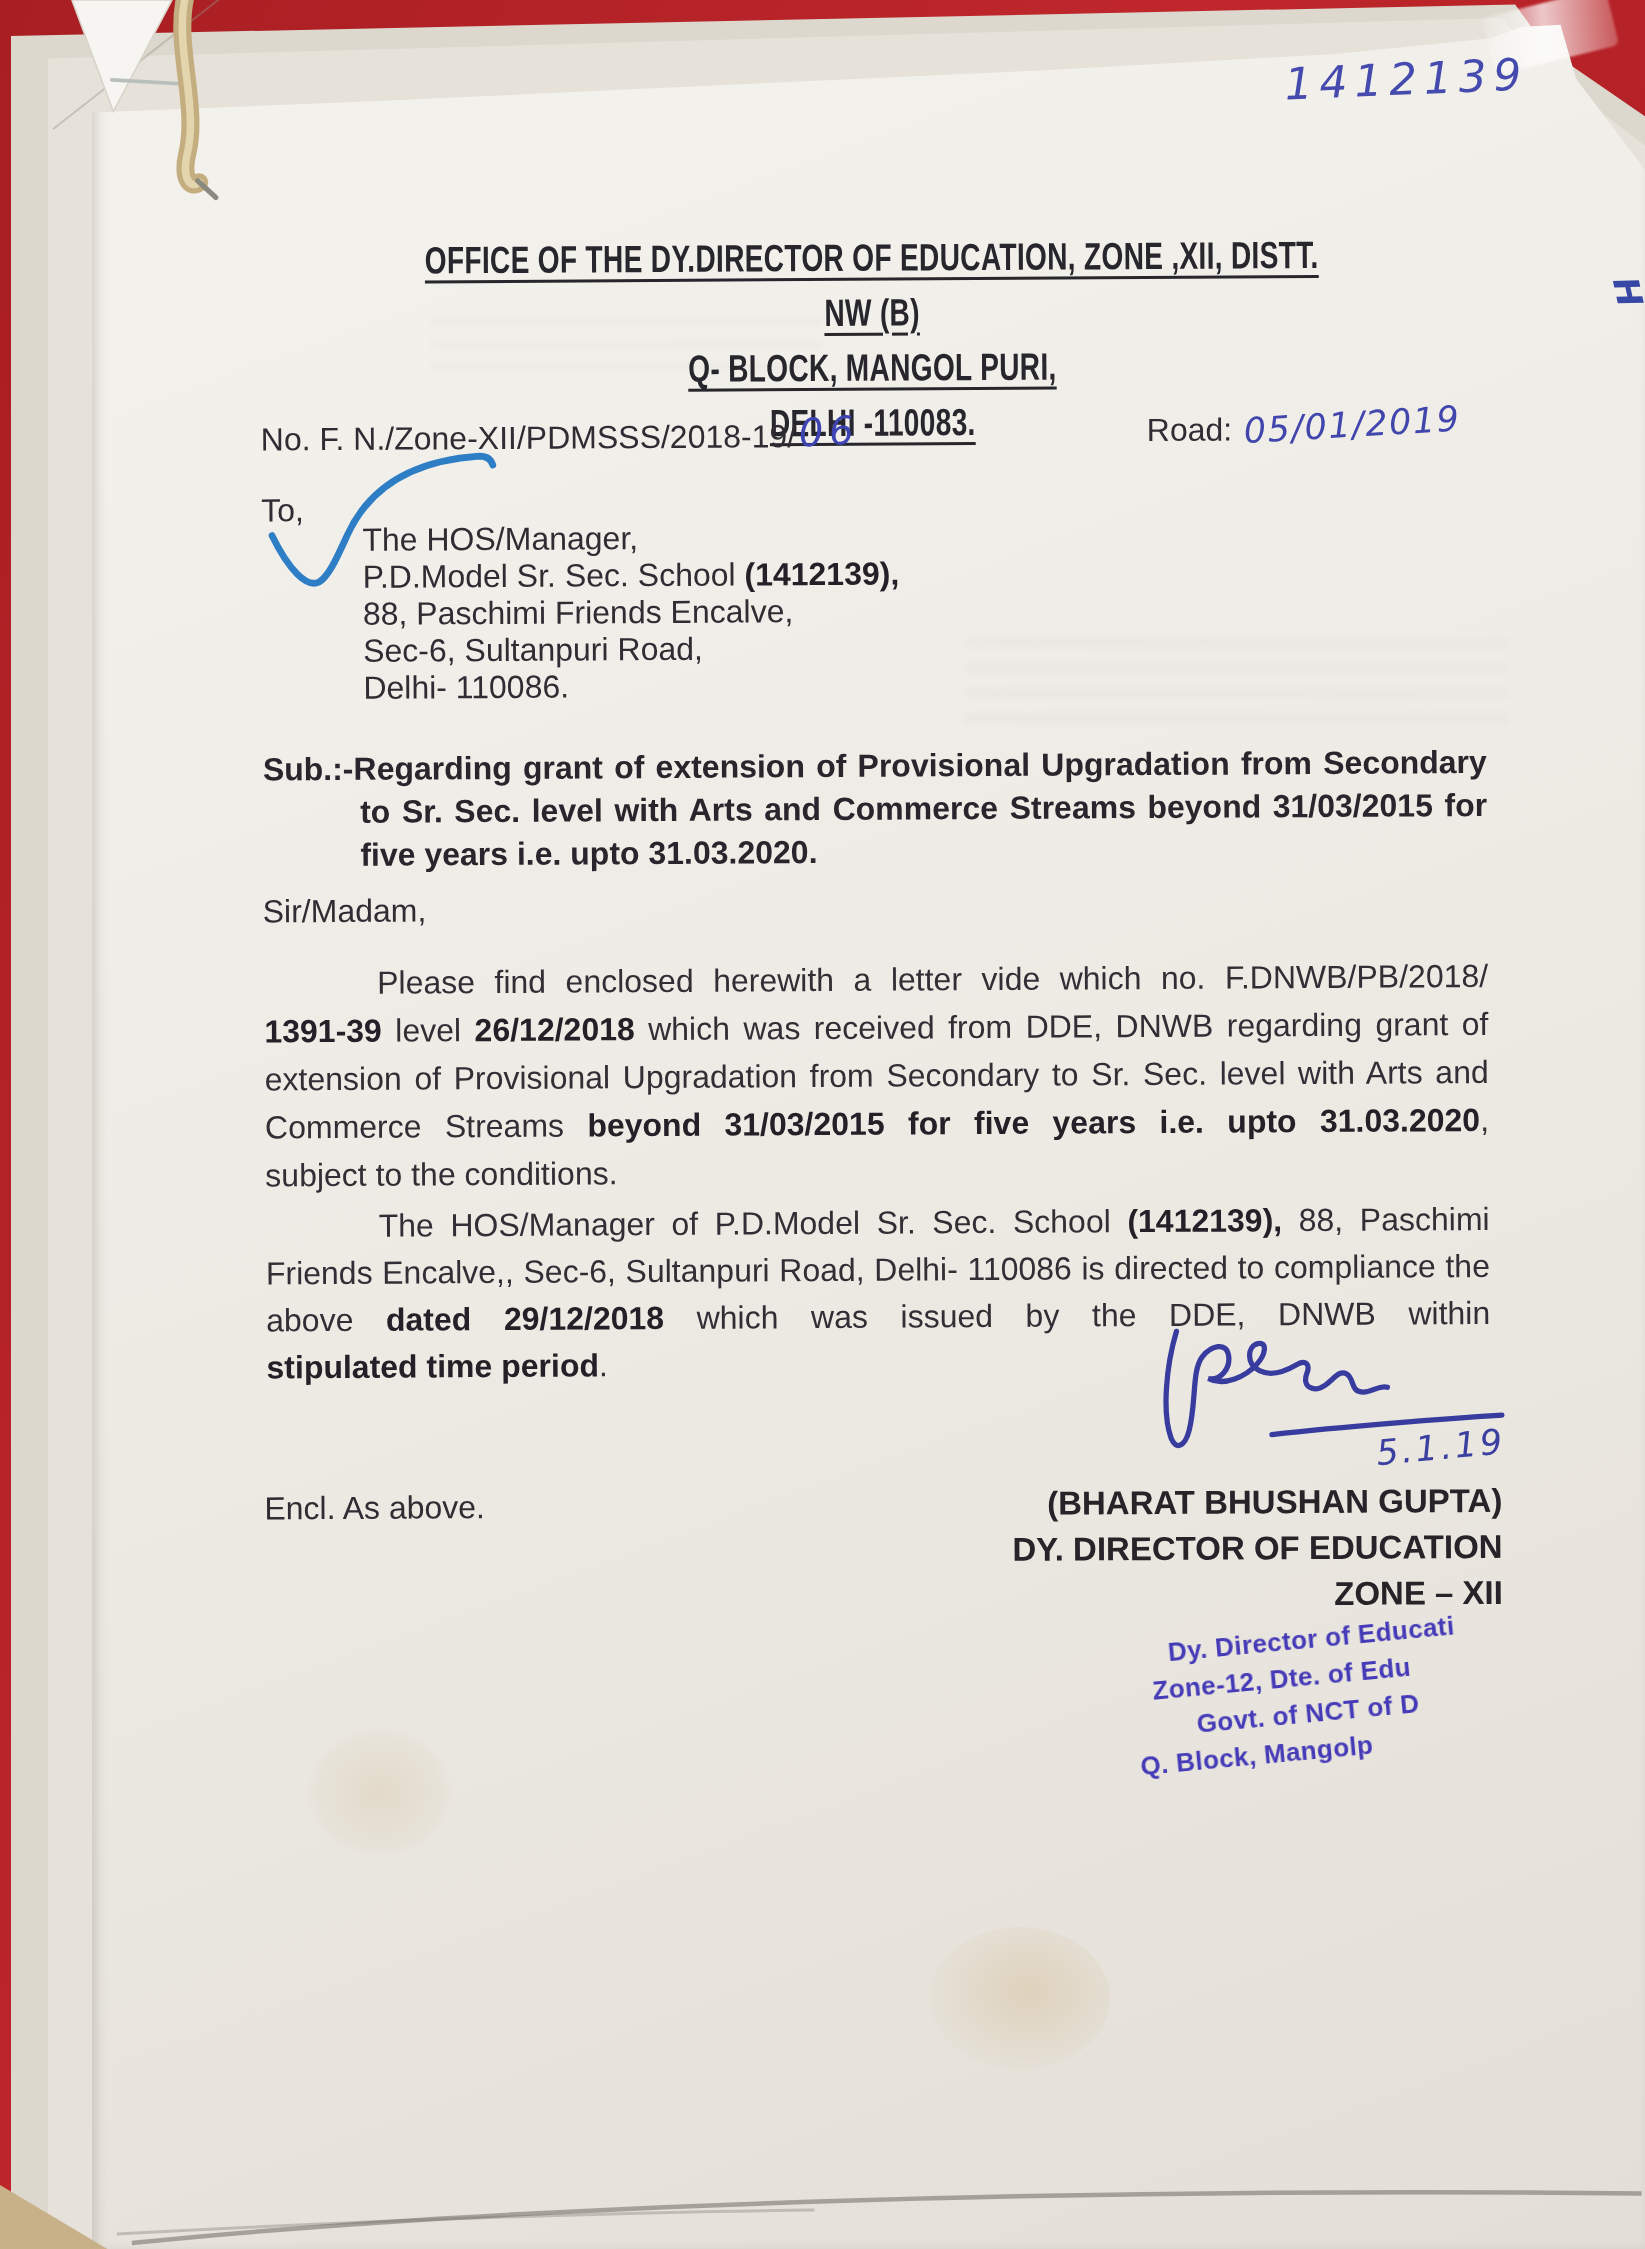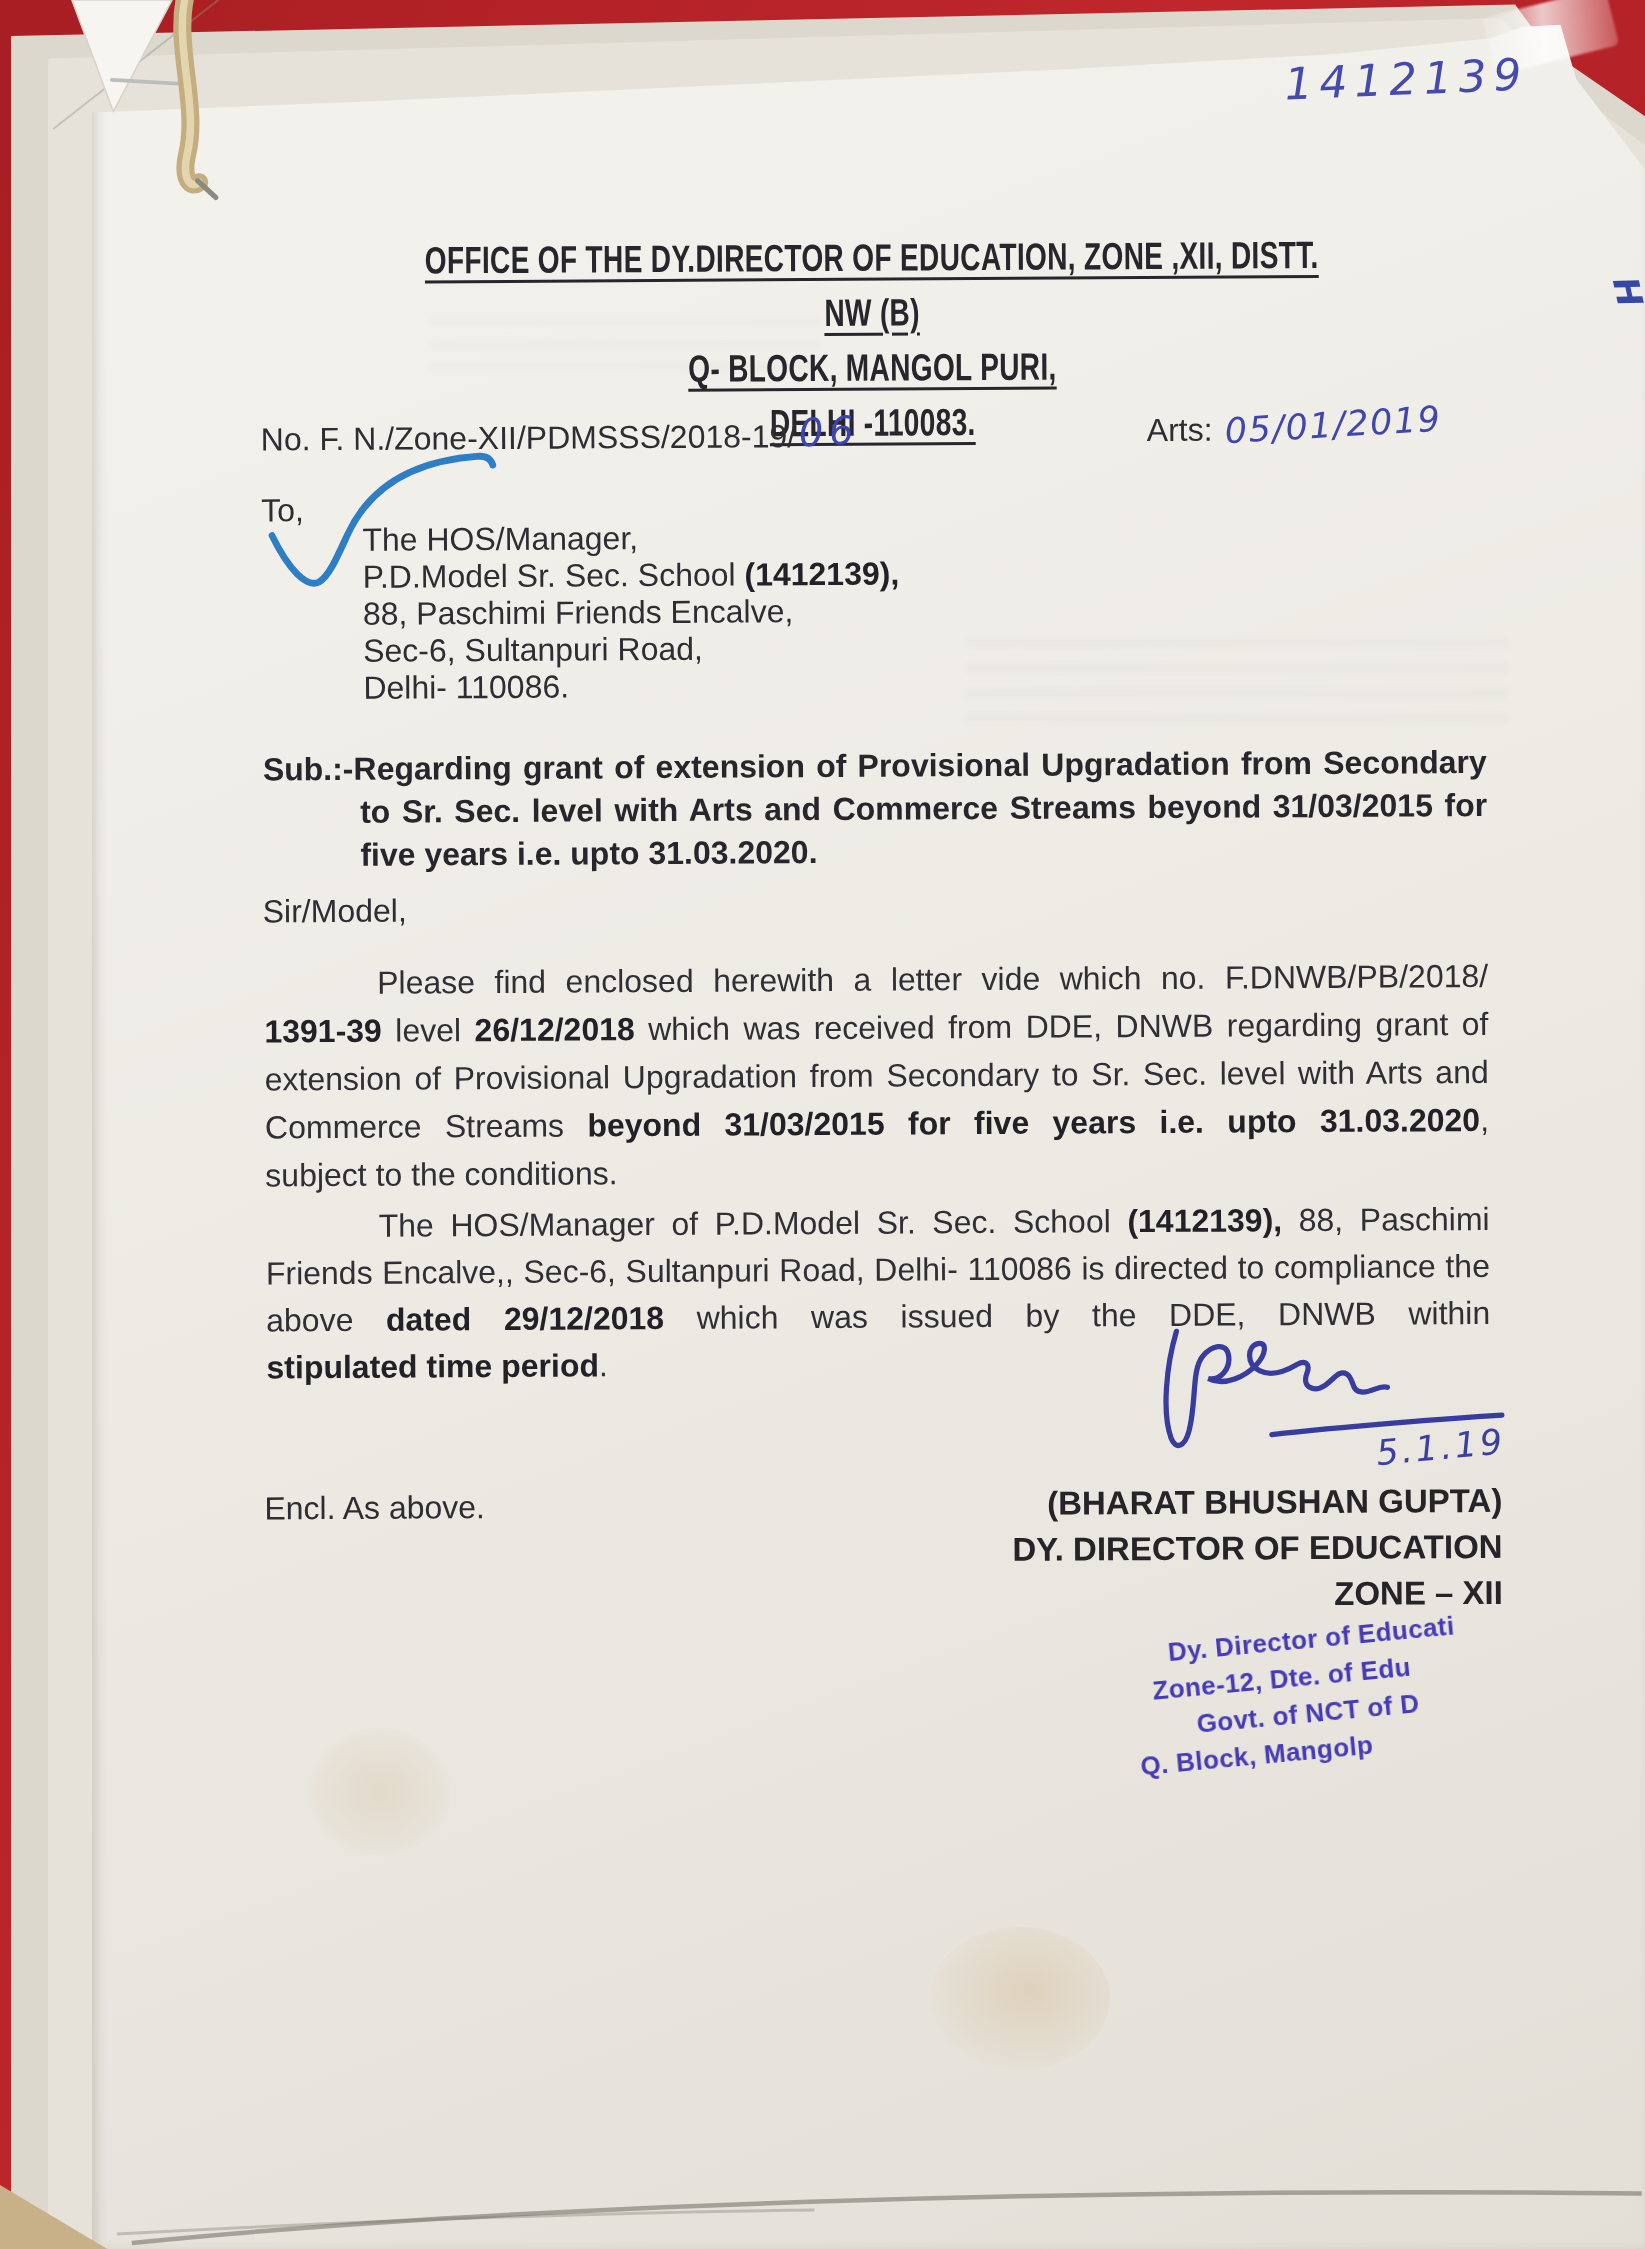--- a/index.html
+++ b/index.html
@@ -128,21 +128,21 @@
       <div class="hline">OFFICE OF THE DY.DIRECTOR OF EDUCATION, ZONE ,XII, DISTT. NW (B)</div>
       <div class="hline">Q- BLOCK, MANGOL PURI,</div>
       <div class="hline">DELHI -110083.</div>
     </div>
 
     <div class="refrow">
       <div class="ref-left">
         <span>No. F. N./Zone-XII/PDMSSS/2018-19/</span><span class="hw hw-06">06</span>
       </div>
       <div class="ref-right">
-        <span>Arts:</span><span class="hw hw-date">05/01/2019</span>
+        <span>Road:</span><span class="hw hw-date">05/01/2019</span>
       </div>
     </div>
 
     <div class="to-label">To,</div>
     <div class="recipient">
       <div>The HOS/Manager,</div>
       <div><span>P.D.Model Sr. Sec. School </span><b>(1412139),</b></div>
       <div>88, Paschimi Friends Encalve,</div>
       <div>Sec-6, Sultanpuri Road,</div>
       <div>Delhi- 110086.</div>
@@ -151,21 +151,21 @@
     <svg class="check-svg" width="256" height="158" viewBox="0 0 340 210">
       <path d="M26,116 C48,162 72,186 88,178 C101,171 112,146 126,116 C162,38 236,16 302,12 C312,12 318,17 320,24" fill="none" stroke="#2d7ec5" stroke-width="9" stroke-linecap="round"></path>
     </svg>
 
     <div class="subject">
       <div class="jl"><span>Sub.:-</span><span>Regarding grant of extension of Provisional Upgradation from Secondary</span></div>
       <div class="cont jl">to Sr. Sec. level with Arts and Commerce Streams beyond 31/03/2015 for</div>
       <div class="cont">five years i.e. upto 31.03.2020.</div>
     </div>
 
-    <div class="salutation">Sir/Model,</div>
+    <div class="salutation">Sir/Madam,</div>
 
     <div class="para para1">
       <div class="ind jl">Please find enclosed herewith a letter vide which no. F.DNWB/PB/2018/</div>
       <div class="jl"><b>1391-39</b><span> level </span><b>26/12/2018</b><span> which was received from DDE, DNWB regarding grant of</span></div>
       <div class="jl">extension of Provisional Upgradation from Secondary to Sr. Sec. level with Arts and</div>
       <div class="jl"><span>Commerce Streams </span><b>beyond 31/03/2015 for five years i.e. upto 31.03.2020</b><span>,</span></div>
       <div>subject to the conditions.</div>
     </div>
 
     <div class="para para2">

